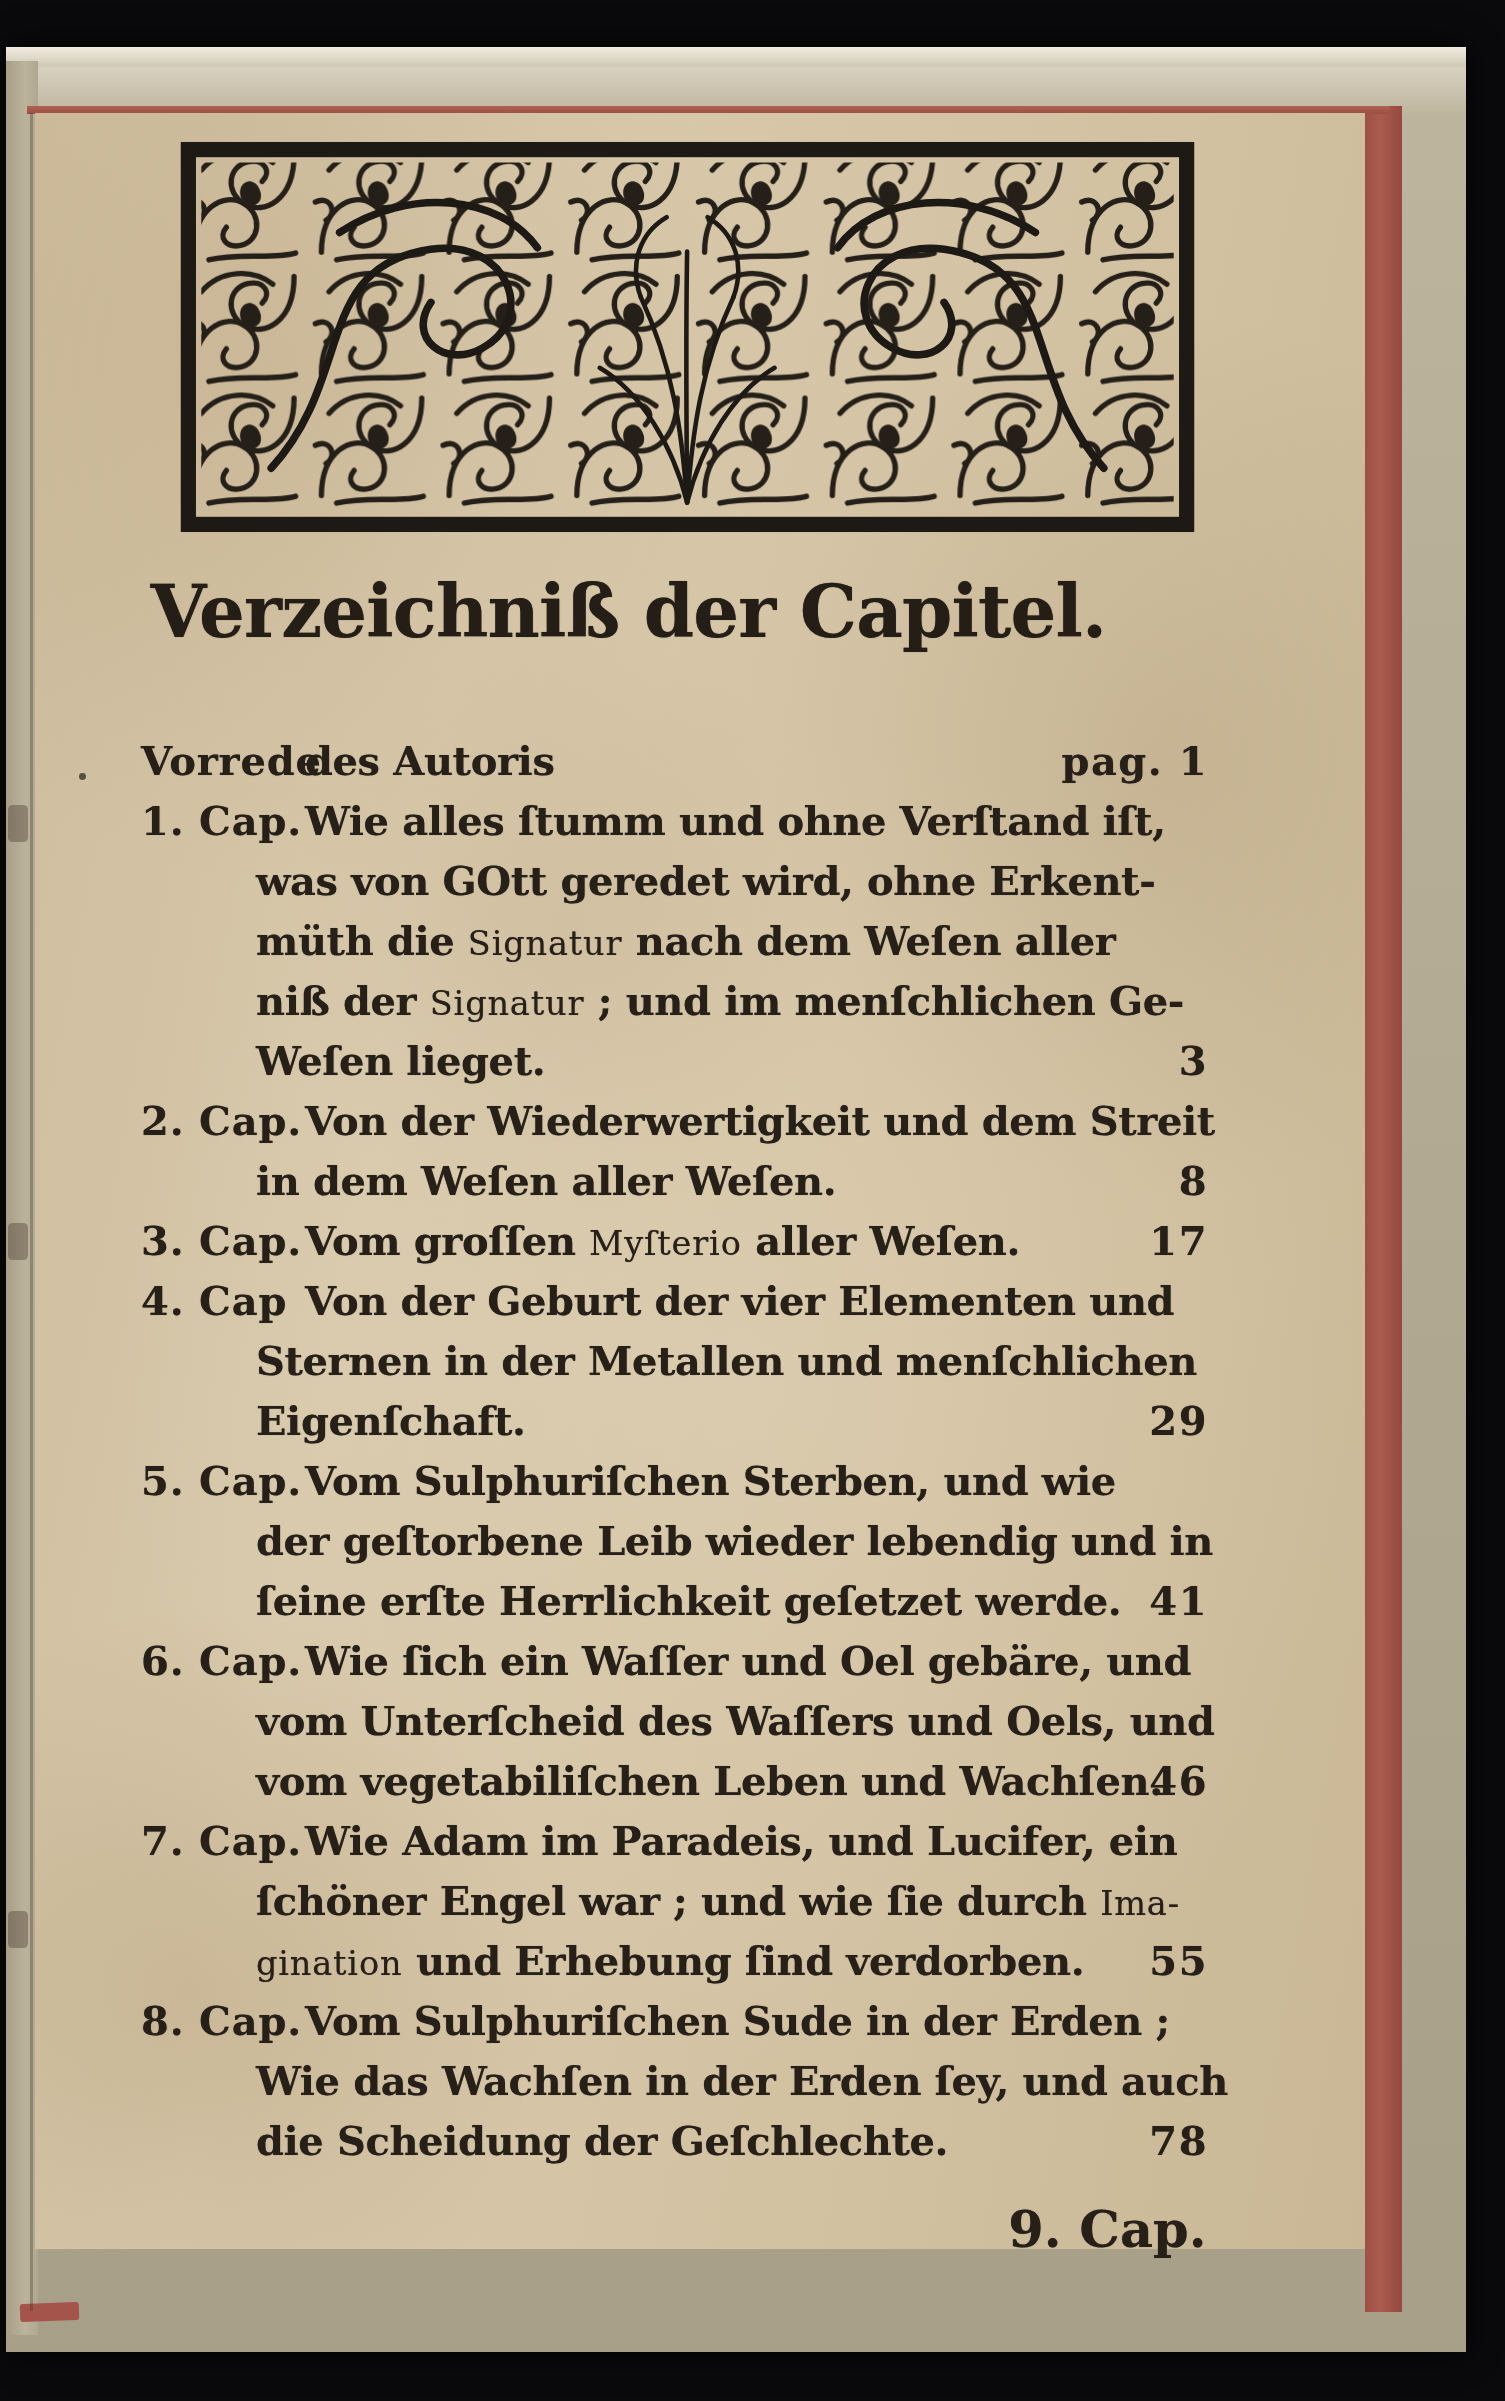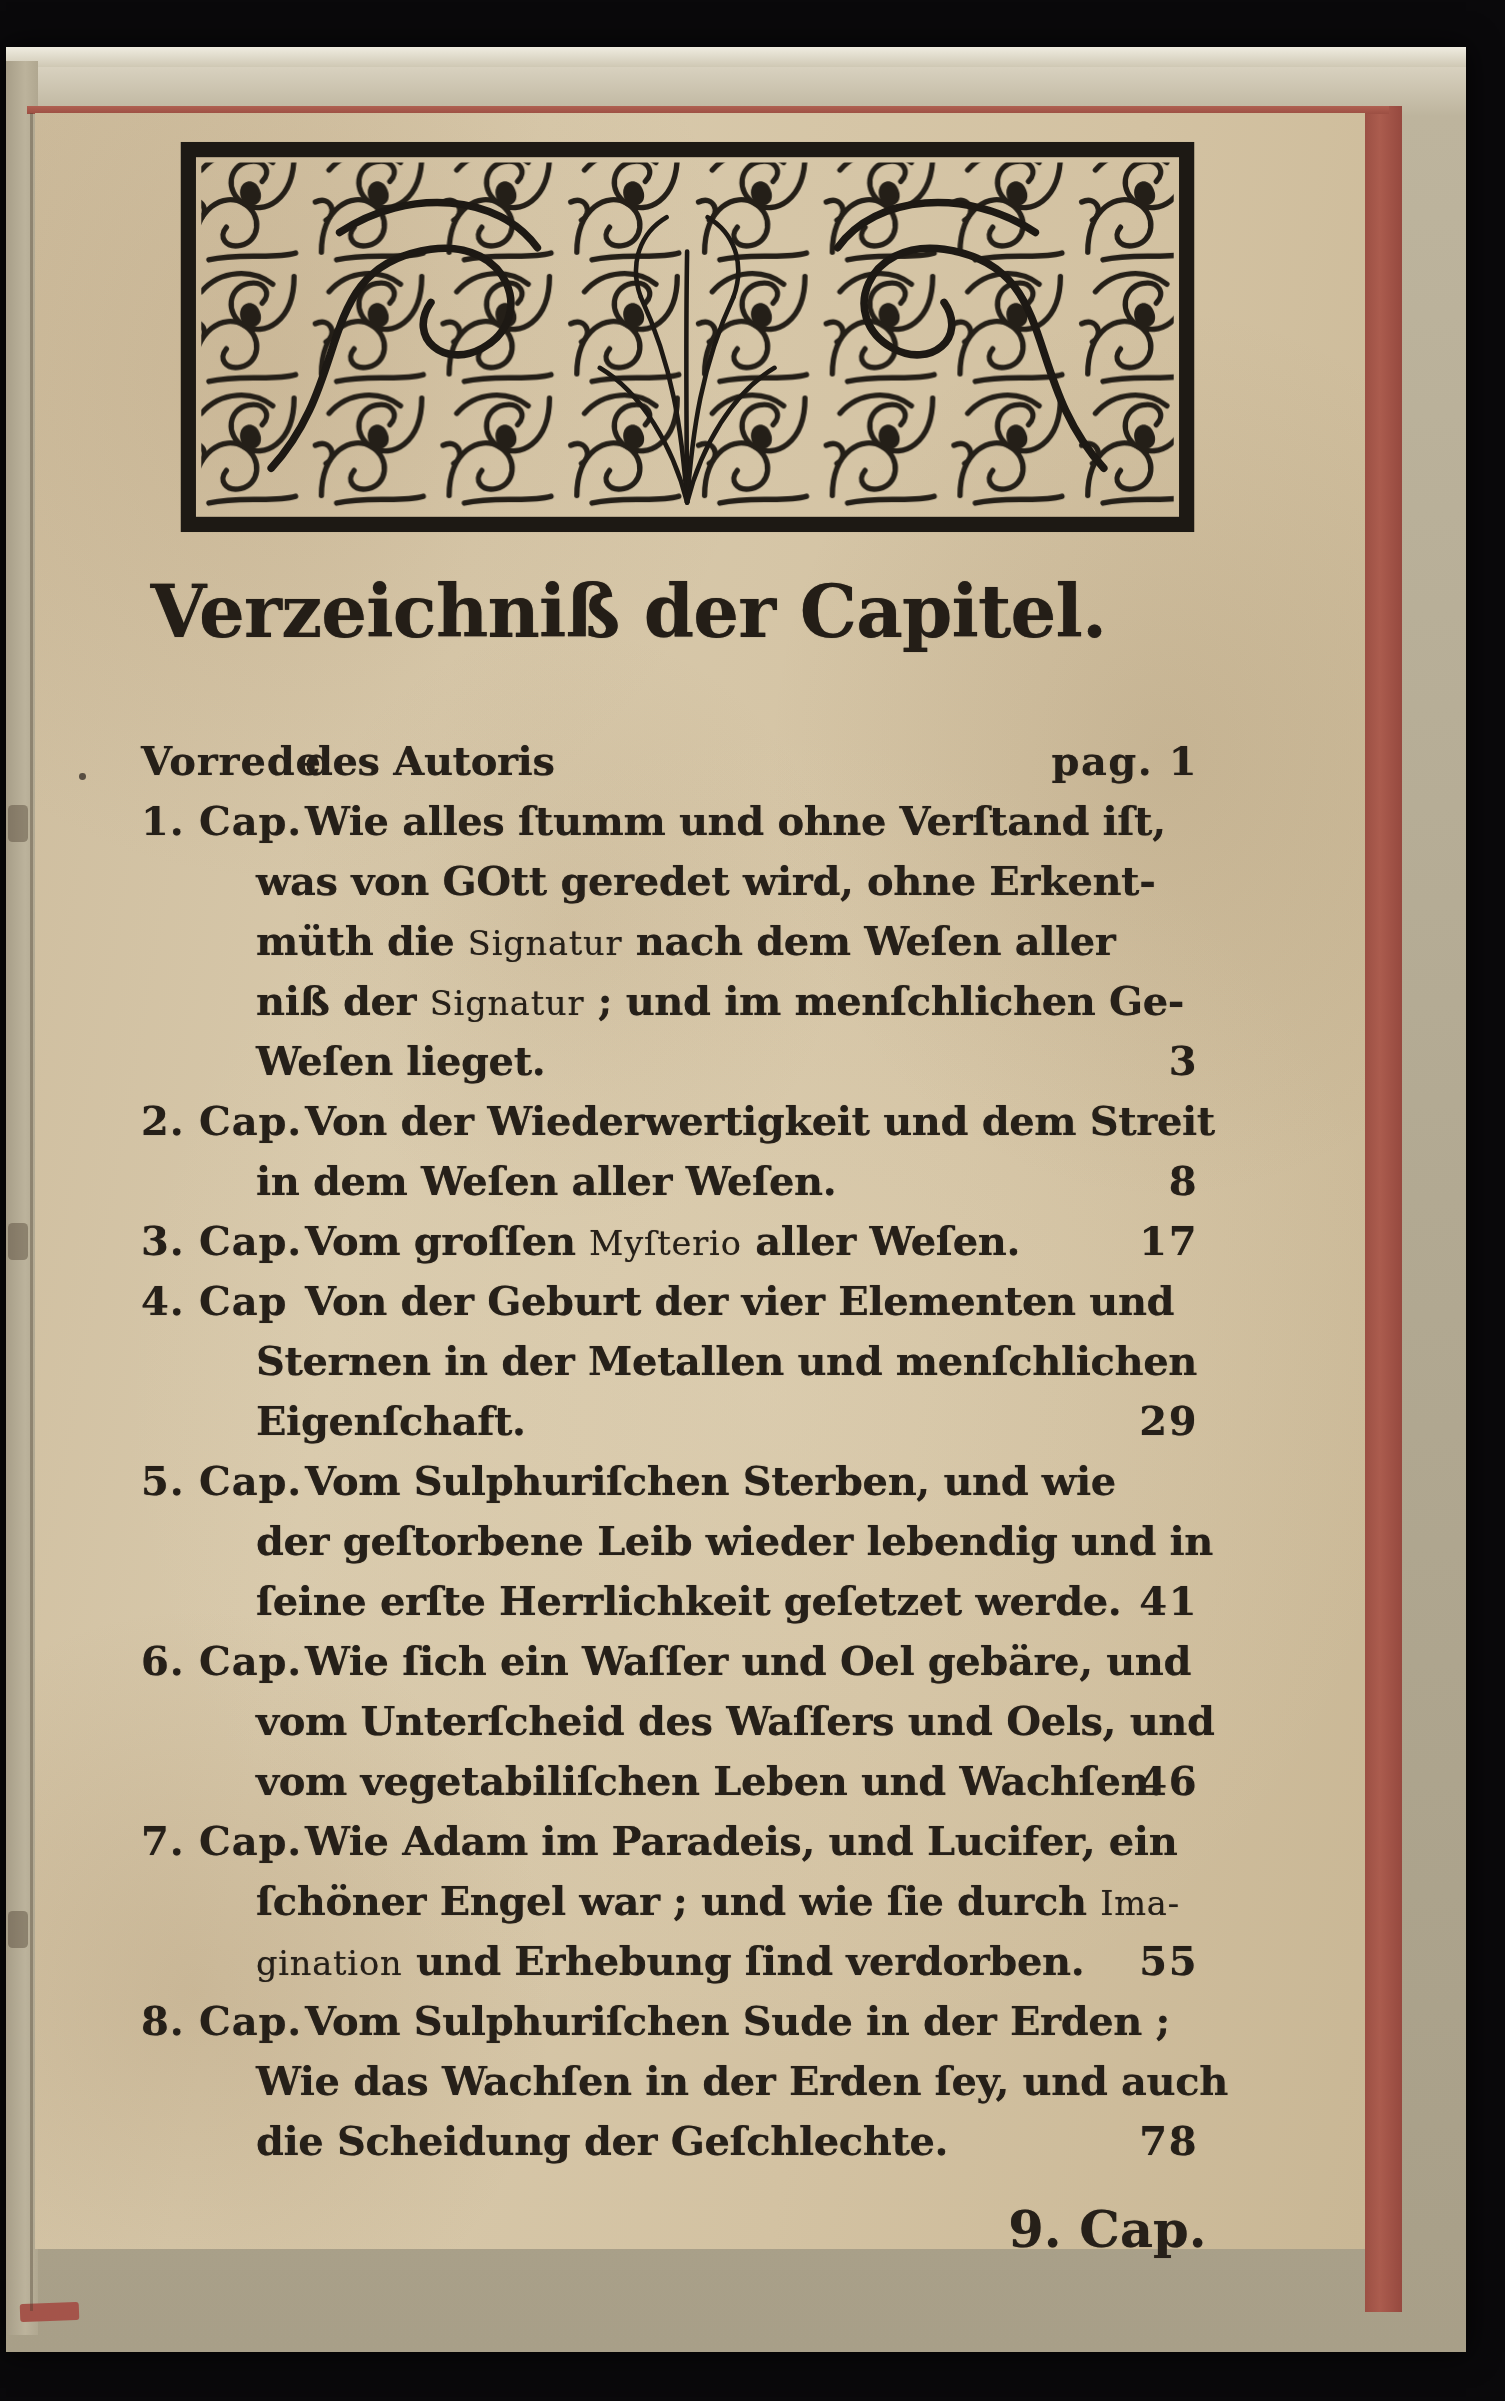--- a/index.html
+++ b/index.html
@@ -56,21 +56,21 @@
   }
   
   .toc{position:absolute;top:624px;left:0;width:1179px;}
   .line{position:relative;height:60px;font-size:40px;font-weight:bold;
     text-shadow:0 0 0.8px rgba(36,30,23,.55);}
   .cap-label{position:absolute;left:106px;white-space:nowrap;letter-spacing:0.8px;}
   .line.has-label .entry-text{position:absolute;left:270px;white-space:nowrap;}
   .line.cont .entry-text{position:absolute;left:221px;white-space:nowrap;text-align:center;}
   .entry-text{letter-spacing:-0.4px;}
   .roman{font-size:.84em;font-weight:normal;letter-spacing:0.8px;}
-  .pagenum{position:absolute;right:16px;top:0;white-space:nowrap;letter-spacing:1.5px;text-align:center;}
+  .pagenum{position:absolute;right:6px;top:0;white-space:nowrap;letter-spacing:1.5px;text-align:center;}
   .catchword{height:60px;font-size:51px;font-weight:bold;text-align:right;
     padding-right:7.6px;margin-top:22px;text-shadow:0 0 0.8px rgba(36,30,23,.55);}
 </style>
 </head>
 <body>
 
 <div id="scan">
 
   <div class="cover"></div>
   <div class="cover-top-bevel"></div>

